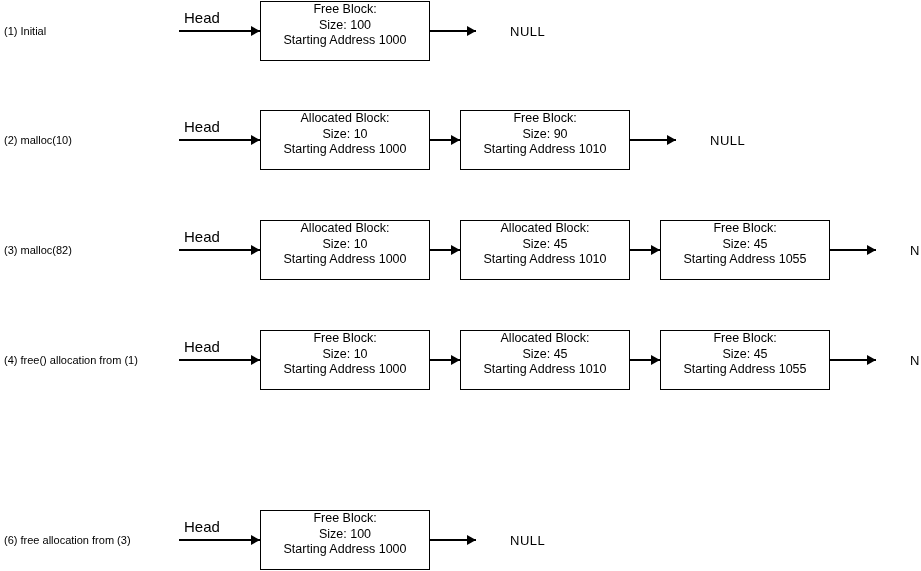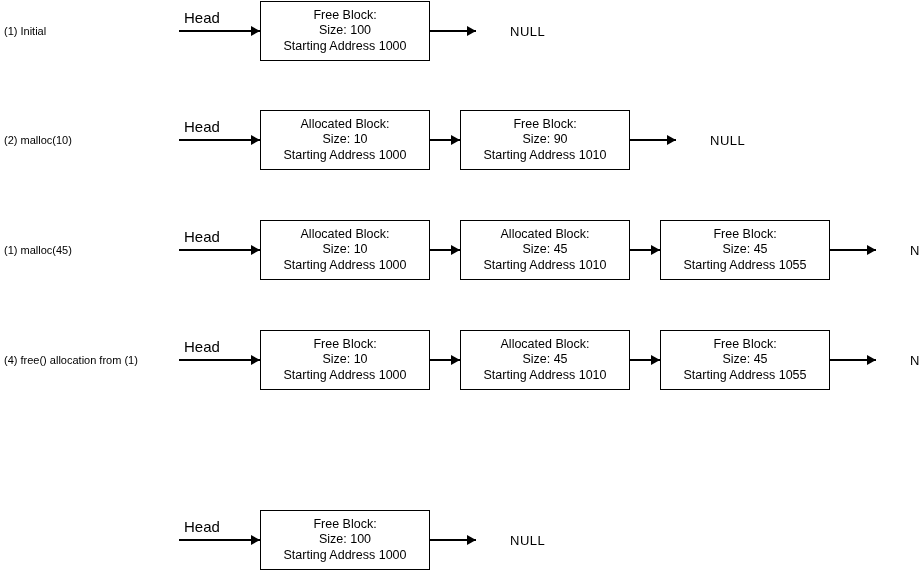--- a/index.html
+++ b/index.html
@@ -31,21 +31,21 @@
   }
   .head-arrow { left:179px; width:81px; }
   .conn-1 { left:430px; width:30px; }
   .conn-2 { left:630px; width:30px; }
   .tail-1 { left:430px; width:46px; }
   .tail-2 { left:630px; width:46px; }
   .tail-3 { left:830px; width:46px; }
   .node {
     position:absolute; top:0; width:170px; height:60px;
     box-sizing:border-box; border:1.5px solid #000000; background:#ffffff;
-    display:flex; flex-direction:column; justify-content:center;
+    display:flex; flex-direction:column; 
     text-align:center; font-size:12.5px; line-height:15.5px; white-space:nowrap;
   }
   .n1 { left:260px; } .n2 { left:460px; } .n3 { left:660px; }
   .null-label {
     position:absolute; top:50%; transform:translateY(-50%);
     font-size:13px; letter-spacing:0.5px; white-space:nowrap;margin-left:24px;
   }
   .null-1 { left:486px; } .null-2 { left:686px; } .null-3 { left:886px; }
   .r1 { top:1px; } .r2 { top:110px; } .r3 { top:220px; }
   .r4 { top:330px; } .r5 { top:420px; } .r6 { top:510px; }
@@ -81,21 +81,21 @@
     <div class="node n2">
       <div>Free Block:</div>
       <div>Size: 90</div>
       <div>Starting Address 1010</div>
     </div>
     <div class="arrow tail-2"></div>
     <div class="null-label null-2">NULL</div>
   </div>
 
   <div class="row r3">
-    <div class="row-label">(1) malloc(45)</div>
+    <div class="row-label">(3) malloc(82)</div>
     <div class="head-label">Head</div>
     <div class="arrow head-arrow"></div>
     <div class="node n1">
       <div>Allocated Block:</div>
       <div>Size: 10</div>
       <div>Starting Address 1000</div>
     </div>
     <div class="arrow conn-1"></div>
     <div class="node n2">
       <div>Allocated Block:</div>
@@ -132,20 +132,21 @@
       <div>Free Block:</div>
       <div>Size: 45</div>
       <div>Starting Address 1055</div>
     </div>
     <div class="arrow tail-3"></div>
     <div class="null-label null-3">NULL</div>
   </div>
 
 
   <div class="row r6">
+    <div class="row-label">(6) free allocation from (3)</div>
     <div class="head-label">Head</div>
     <div class="arrow head-arrow"></div>
     <div class="node n1">
       <div>Free Block:</div>
       <div>Size: 100</div>
       <div>Starting Address 1000</div>
     </div>
     <div class="arrow tail-1"></div>
     <div class="null-label null-1">NULL</div>
   </div>

